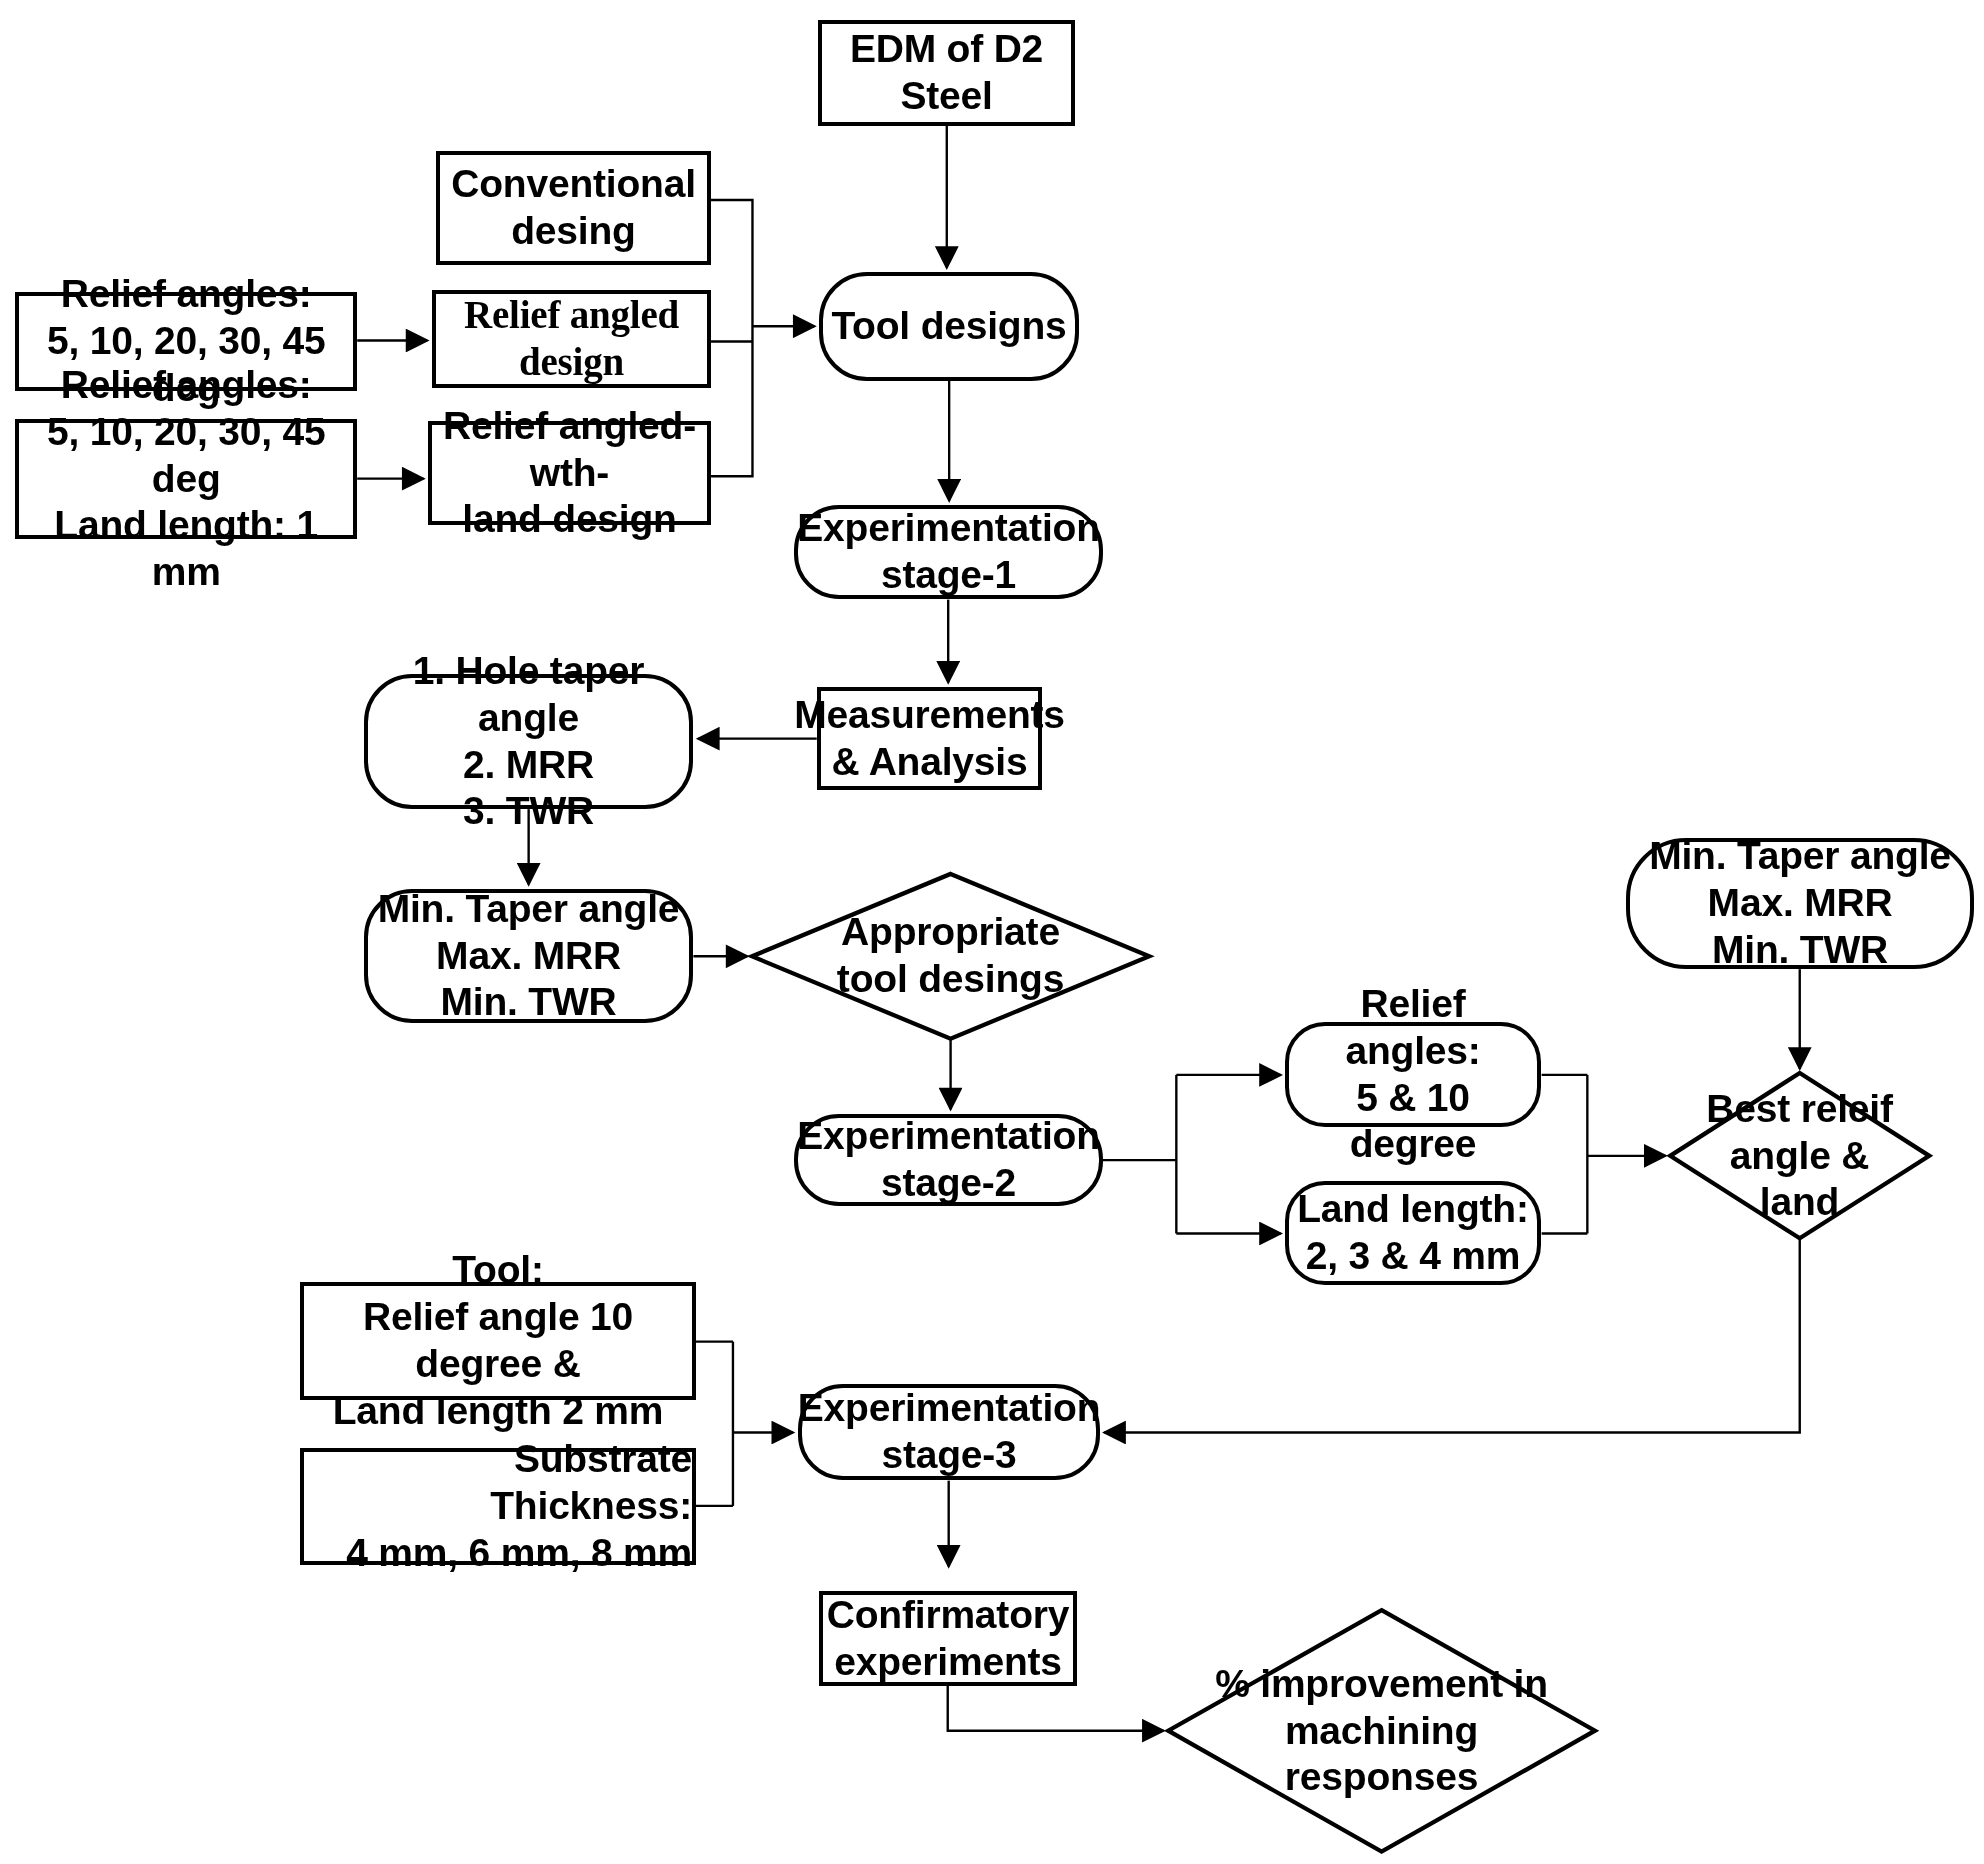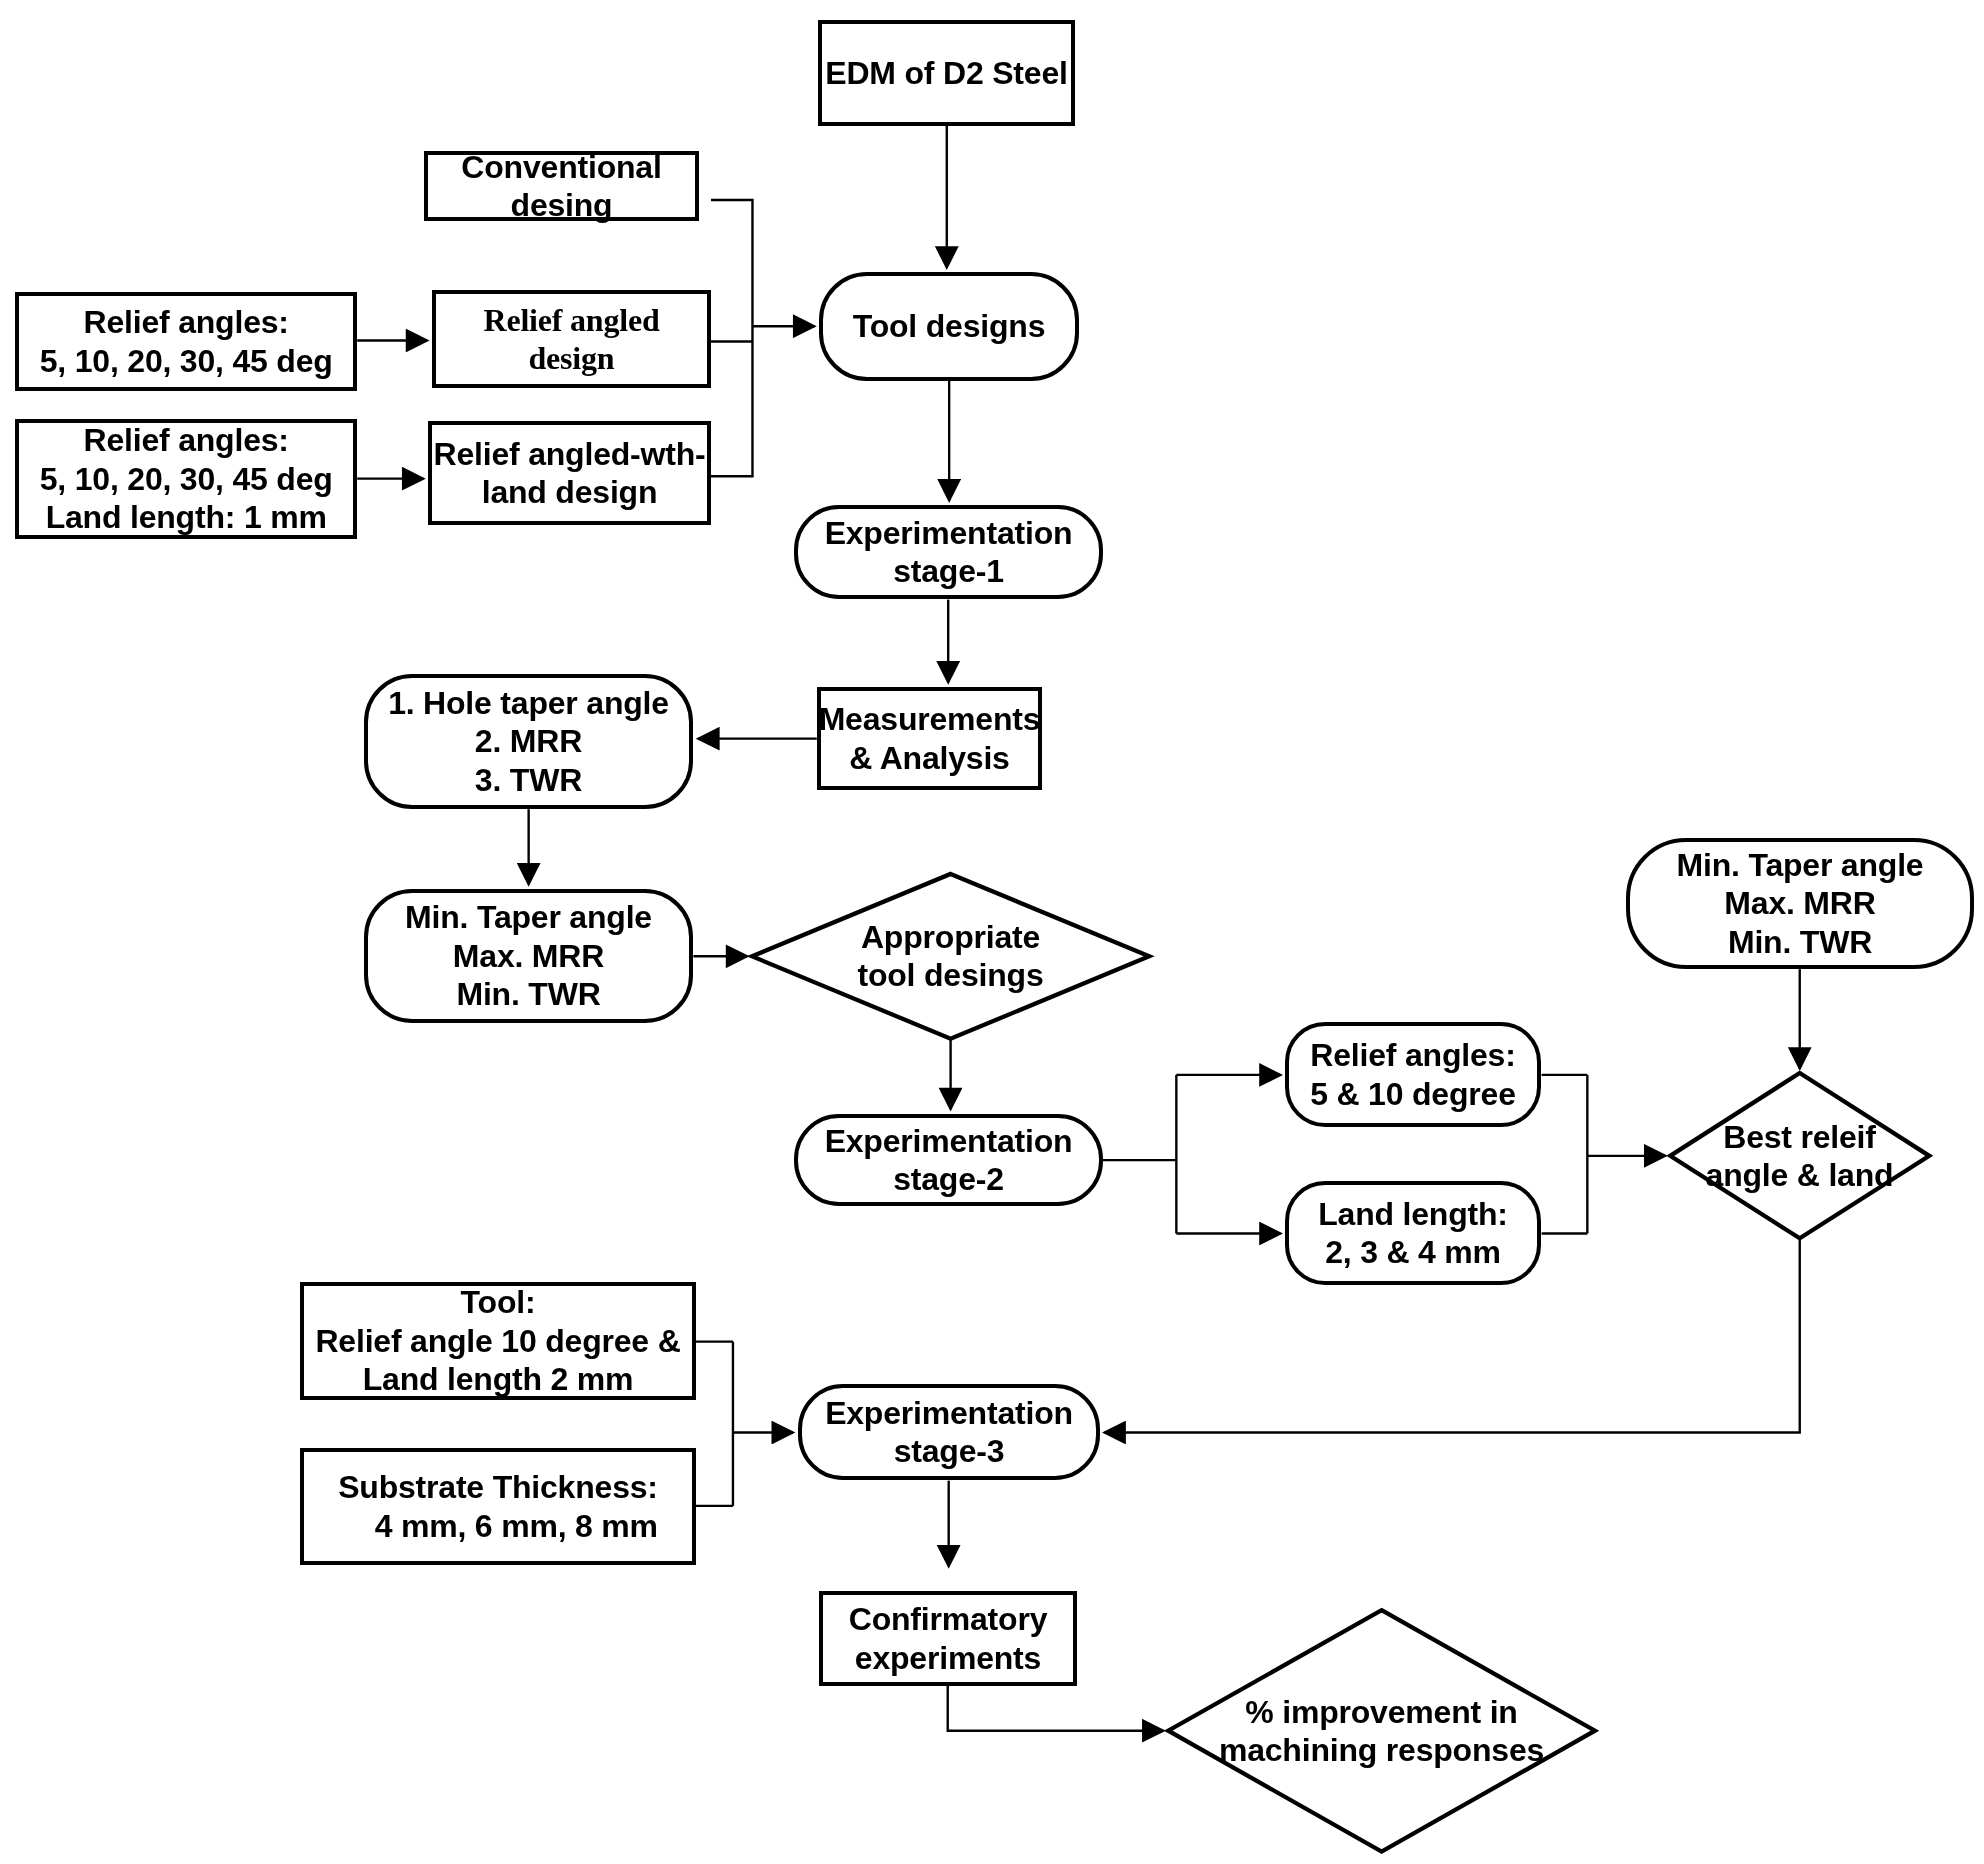--- a/index.html
+++ b/index.html
@@ -23,21 +23,21 @@
   .dlabel{
     position:absolute;
     display:flex;align-items:center;justify-content:center;
     text-align:center;
     background:transparent;
   }
   .label{
     display:block;
     white-space:pre-line;
     font-weight:bold;
-    font-size:32px;
+    font-size:39px;
     line-height:1.2;
     letter-spacing:-0.2px;
   }
 </style>
 </head>
 <body>
 
 <div class="canvas">
 
   <svg class="wires" width="1985" height="1865" viewBox="0 0 4168 3916" fill="none" stroke="#000000" stroke-width="5">
@@ -89,21 +89,21 @@
 
     <polygon points="1996,1835 2413,2008 1996,2181 1579,2008" fill="#ffffff" stroke-width="9"></polygon>
     <polygon points="3779,2253 4051,2427 3779,2600 3507,2427" fill="#ffffff" stroke-width="9"></polygon>
     <polygon points="2901,3381 3349,3634 2901,3888 2453,3634" fill="#ffffff" stroke-width="9"></polygon>
   </svg>
 
   <div class="node rect" style="left:818px;top:20px;width:257px;height:106px;">
     <span class="label">EDM of D2 Steel</span>
   </div>
 
-  <div class="node rect" style="left:424px;top:151px;width:275px;height:70px;">
+  <div class="node rect" style="left:436px;top:151px;width:275px;height:114px;">
     <span class="label">Conventional
 desing</span>
   </div>
 
   <div class="node rect" style="left:15.2px;top:292px;width:342px;height:99px;">
     <span class="label">Relief angles:
 5, 10, 20, 30, 45 deg</span>
   </div>
 
   <div class="node rect" style="left:432px;top:290px;width:279px;height:98px;font-family:Liberation Serif, serif;">

